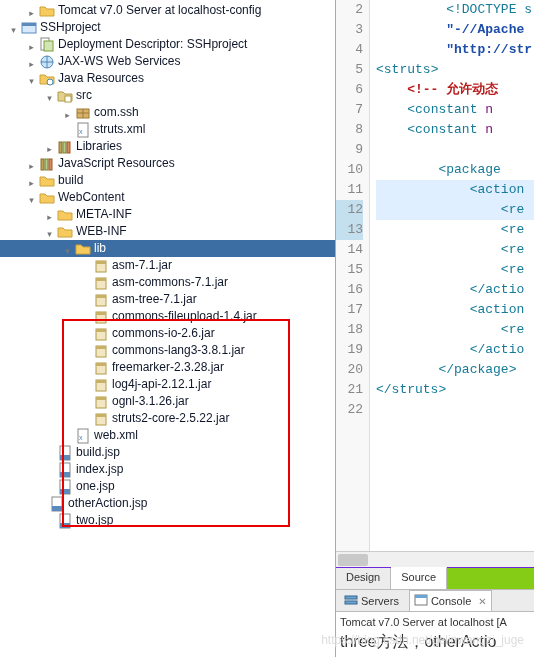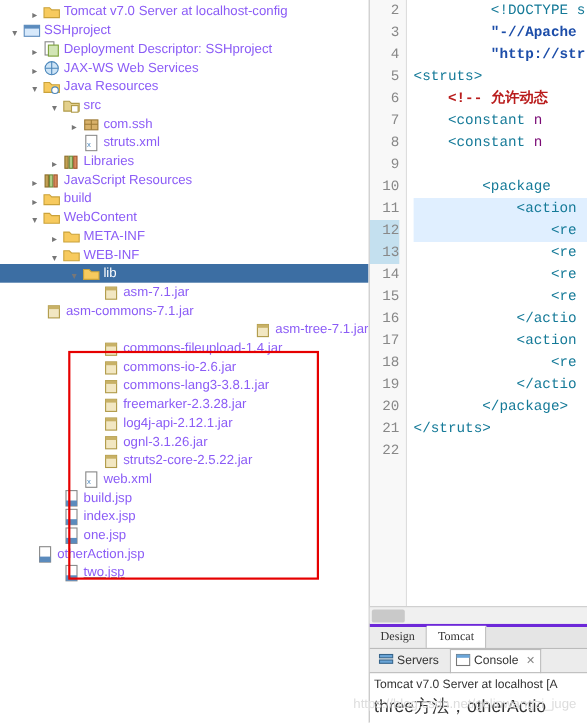--- a/index.html
+++ b/index.html
@@ -47,21 +47,21 @@
     text-align: center;
   }
   .tree li .ico {
     width: 16px; height: 16px;
     display: inline-flex;
     align-items: center;
     justify-content: center;
     margin-right: 3px;
     font-size: 11px;
   }
-  .tree li .lbl { color: #8b5cf6; }
+  .tree li .lbl { color: #0f172a; }
   .tree li.selected {
     background: #3c6ea3;
   }
   .tree li.selected .lbl { color: #fff; }
 
   .highlight-box {
     position: absolute;
     border: 2px solid #e60000;
     left: 62px;
     top: 319px;
@@ -110,24 +110,23 @@
   .editor-scroll .track {
     flex: 1; height: 14px; background: #f0f0f0; position: relative;
   }
   .editor-scroll .thumb {
     position: absolute; left: 2px; width: 30px; height: 12px; top: 1px;
     background: #c9c9c9; border-radius: 2px;
   }
 
   .tabs {
     display: flex;
-    border-top: 3px solid #6d28d9;
-    background: #e5e5e5;
+    border-top: 1px solid #6d28d9;
+    background: #84cc16;
     height: 22px;
-    font-family: Liberation Serif, serif;
   }
   .tabs .tab {
     padding: 3px 10px;
     font-size: 11px;
     border-right: 1px solid #bbb;
     background: #ececec;
     color: #333;
   }
   .tabs .tab.active {
     background: #fff;
@@ -332,31 +331,31 @@
       <li style="padding-left: 80px;">
         <span class="arrow"></span>
         <span class="ico">
           <svg width="16" height="16">
             <rect x="3" y="3" width="10" height="11" fill="#f2e7c2" stroke="#b09a48"></rect>
             <rect x="3" y="3" width="10" height="3" fill="#c8b166"></rect>
           </svg>
         </span>
         <span class="lbl">asm-7.1.jar</span>
       </li>
-      <li style=" margin-left: 28px;">
+      <li style="padding-left: 80px;">
         <span class="arrow"></span>
         <span class="ico">
           <svg width="16" height="16">
             <rect x="3" y="3" width="10" height="11" fill="#f2e7c2" stroke="#b09a48"></rect>
             <rect x="3" y="3" width="10" height="3" fill="#c8b166"></rect>
           </svg>
         </span>
         <span class="lbl">asm-commons-7.1.jar</span>
       </li>
-      <li style="padding-left: 52px; justify-content: flex-end;">
+      <li style="padding-left: 80px;">
         <span class="arrow"></span>
         <span class="ico">
           <svg width="16" height="16">
             <rect x="3" y="3" width="10" height="11" fill="#f2e7c2" stroke="#b09a48"></rect>
             <rect x="3" y="3" width="10" height="3" fill="#c8b166"></rect>
           </svg>
         </span>
         <span class="lbl">asm-tree-7.1.jar</span>
       </li>
       <li style="padding-left: 80px;">
@@ -462,21 +461,21 @@
       <li style="padding-left: 44px;">
         <span class="arrow"></span>
         <span class="ico">
           <svg width="16" height="16">
             <rect x="3" y="1" width="10" height="14" fill="#fff" stroke="#888"></rect>
             <rect x="3" y="10" width="10" height="5" fill="#5b8bbd"></rect>
           </svg>
         </span>
         <span class="lbl">one.jsp</span>
       </li>
-      <li style="padding-left: 20px;">
+      <li style="padding-left: 36px;">
         <span class="arrow"></span>
         <span class="ico">
           <svg width="16" height="16">
             <rect x="3" y="1" width="10" height="14" fill="#fff" stroke="#888"></rect>
             <rect x="3" y="10" width="10" height="5" fill="#5b8bbd"></rect>
           </svg>
         </span>
         <span class="lbl">otherAction.jsp</span>
       </li>
       <li style="padding-left: 44px; text-decoration: underline;">
@@ -541,21 +540,21 @@
         <div class="cl"><span class="tok-punct">&lt;/</span><span class="tok-tag">struts</span><span class="tok-punct">&gt;</span></div>
       </div>
     <div class="editor-scroll">
       <div class="track">
           <div class="thumb"></div>
         </div>
     </div>
   </div>
   <div class="tabs">
     <div class="tab">Design</div>
-    <div class="tab active">Tomcat</div>
+    <div class="tab active">Source</div>
   </div>
   <div class="views">
     <div class="view">
       <span>
         <svg width="14" height="14">
             <rect x="1" y="3" width="12" height="3" fill="#6aa5d8" stroke="#36648b"></rect>
             <rect x="1" y="8" width="12" height="3" fill="#6aa5d8" stroke="#36648b"></rect>
           </svg>
       </span>
       <span>Servers</span>

